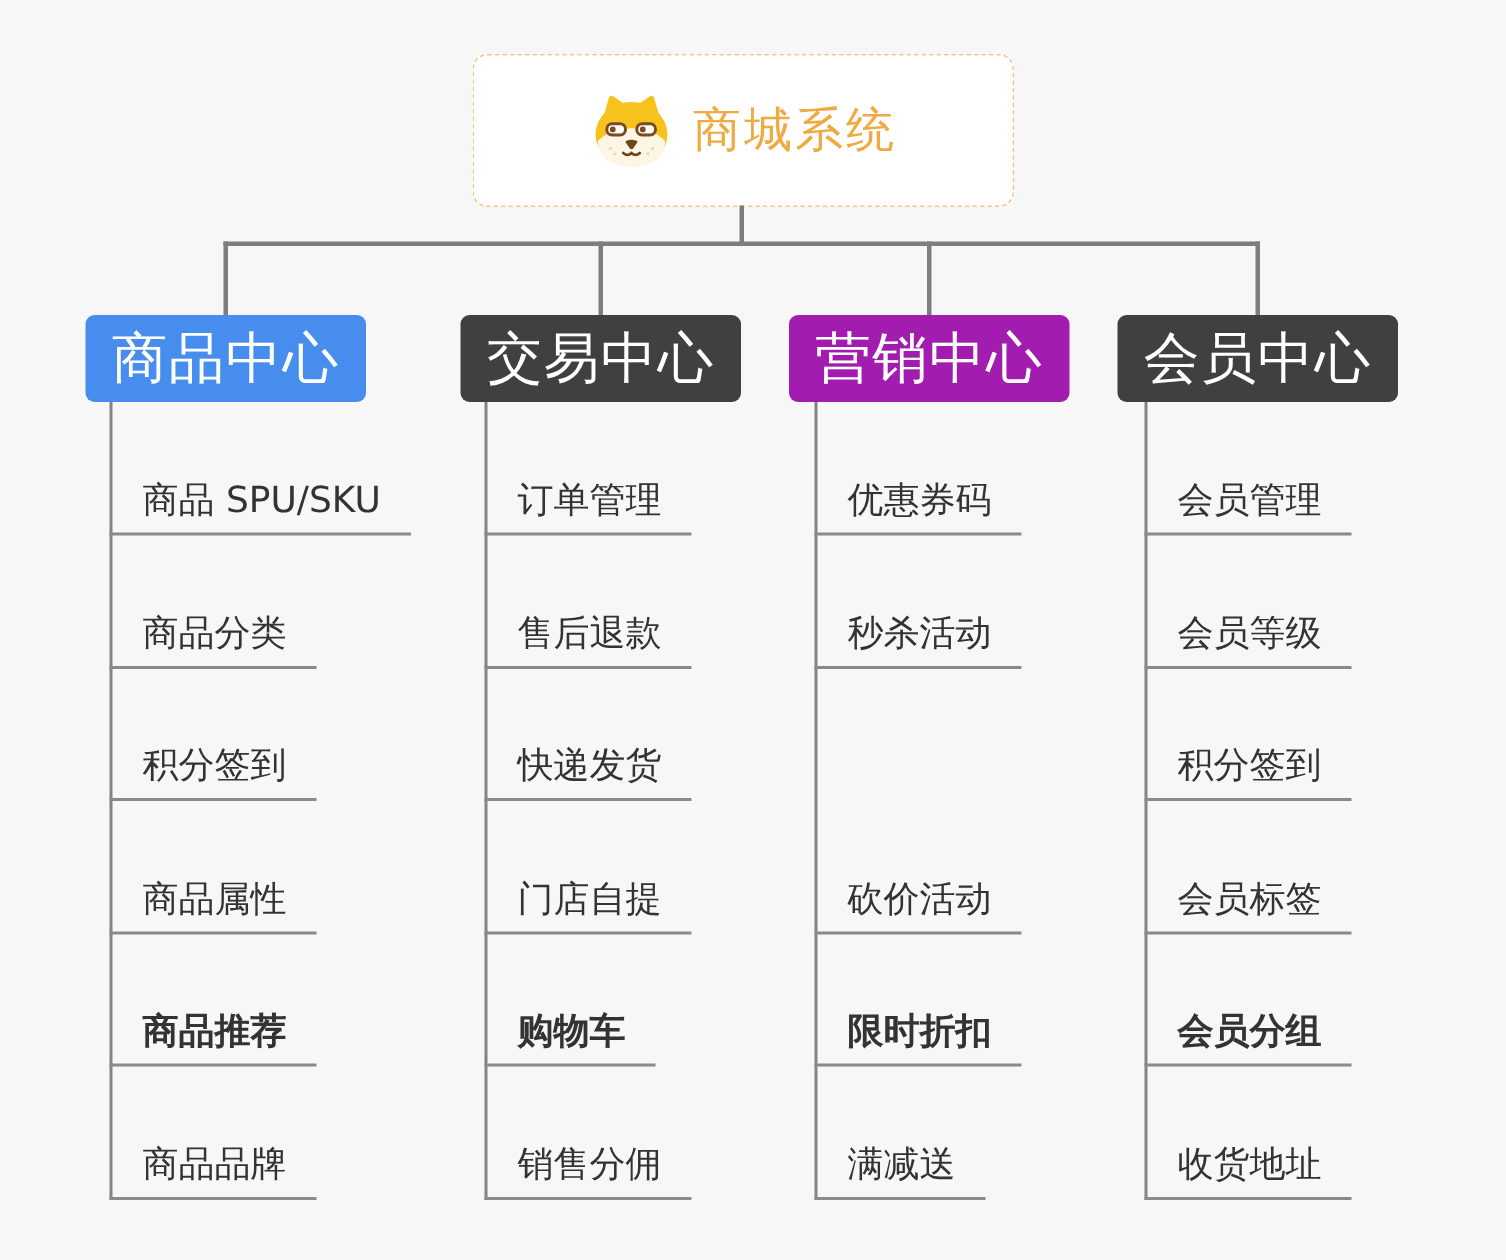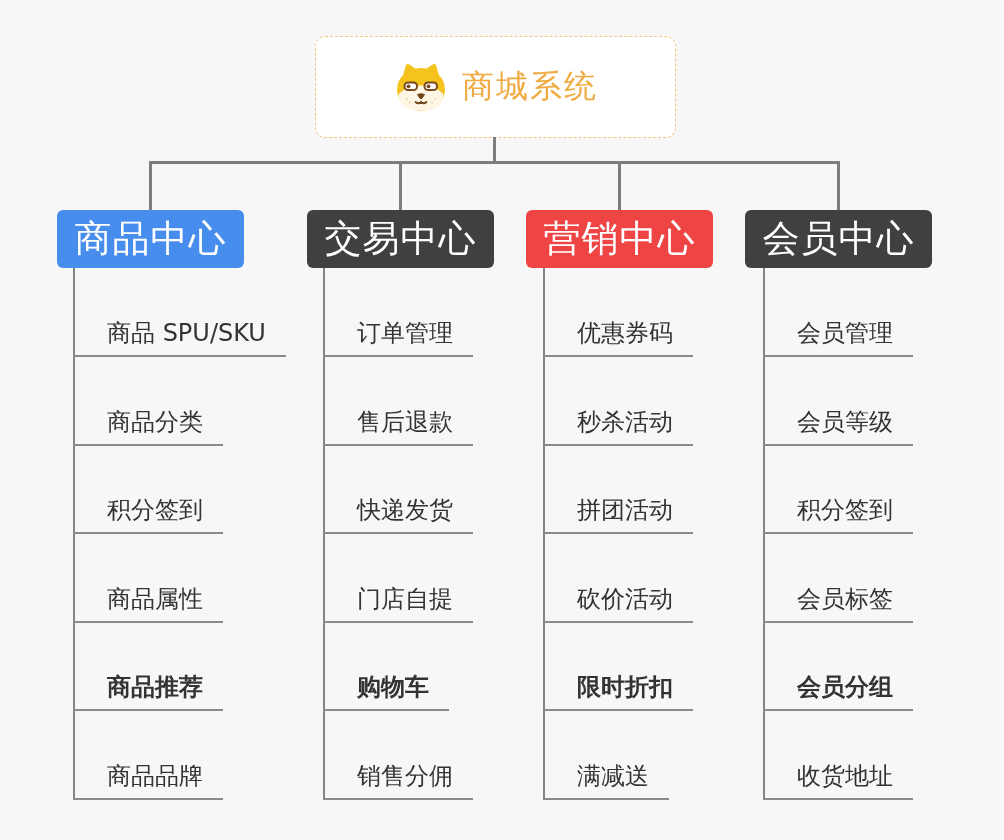--- a/index.html
+++ b/index.html
@@ -29,21 +29,21 @@
     color:#ffffff;font-size:37px;letter-spacing:1px;cursor:default;
   }
   .branch-0{left:57px;} .branch-1{left:307px;} .branch-2{left:526px;} .branch-3{left:745px;}
   
   .vline{position:absolute;top:268px;width:2px;height:532px;background:#848484;}
   .vline-0{left:73px;} .vline-1{left:323px;} .vline-2{left:543px;} .vline-3{left:763px;}
   
   .leaf{
     position:absolute;transform:translateY(-100%);
     font-size:24px;color:#333333;white-space:nowrap;
-    padding:0 20px 6px 34px;border-bottom:2px solid #8a8a8a;
+    padding:0 20px 6px 22px;border-bottom:2px solid #8a8a8a;
   }
   .col-0{left:73px;} .col-1{left:323px;} .col-2{left:543px;} .col-3{left:763px;}
   .row-0{top:357px;} .row-1{top:446px;} .row-2{top:534px;}
   .row-3{top:623px;} .row-4{top:711px;font-weight:bold;} .row-5{top:800px;}
 </style>
 </head>
 <body>
 
 <div class="canvas">
 
@@ -69,21 +69,21 @@
 
   <div class="conn conn-stem"></div>
   <div class="conn conn-hbar"></div>
   <div class="conn conn-drop drop-0"></div>
   <div class="conn conn-drop drop-1"></div>
   <div class="conn conn-drop drop-2"></div>
   <div class="conn conn-drop drop-3"></div>
 
   <div class="branch-box branch-0" style="background-color: rgb(71, 141, 238);">商品中心</div>
   <div class="branch-box branch-1" style="background-color: #404040;">交易中心</div>
-  <div class="branch-box branch-2" style="background-color: #ef4444;">营销中心</div>
+  <div class="branch-box branch-2" style="background-color: #a21caf;">营销中心</div>
   <div class="branch-box branch-3" style="background-color: #404040;">会员中心</div>
 
   <div class="vline vline-0"></div>
   <div class="vline vline-1"></div>
   <div class="vline vline-2"></div>
   <div class="vline vline-3"></div>
 
   <div class="leaf col-0 row-0">商品 SPU/SKU</div>
   <div class="leaf col-0 row-1">商品分类</div>
   <div class="leaf col-0 row-2">积分签到</div>
@@ -93,21 +93,20 @@
 
   <div class="leaf col-1 row-0">订单管理</div>
   <div class="leaf col-1 row-1">售后退款</div>
   <div class="leaf col-1 row-2">快递发货</div>
   <div class="leaf col-1 row-3">门店自提</div>
   <div class="leaf col-1 row-4">购物车</div>
   <div class="leaf col-1 row-5">销售分佣</div>
 
   <div class="leaf col-2 row-0">优惠券码</div>
   <div class="leaf col-2 row-1">秒杀活动</div>
-  <div class="leaf col-2 row-2">拼团活动</div>
   <div class="leaf col-2 row-3">砍价活动</div>
   <div class="leaf col-2 row-4">限时折扣</div>
   <div class="leaf col-2 row-5">满减送</div>
 
   <div class="leaf col-3 row-0">会员管理</div>
   <div class="leaf col-3 row-1">会员等级</div>
   <div class="leaf col-3 row-2">积分签到</div>
   <div class="leaf col-3 row-3">会员标签</div>
   <div class="leaf col-3 row-4">会员分组</div>
   <div class="leaf col-3 row-5">收货地址</div>

